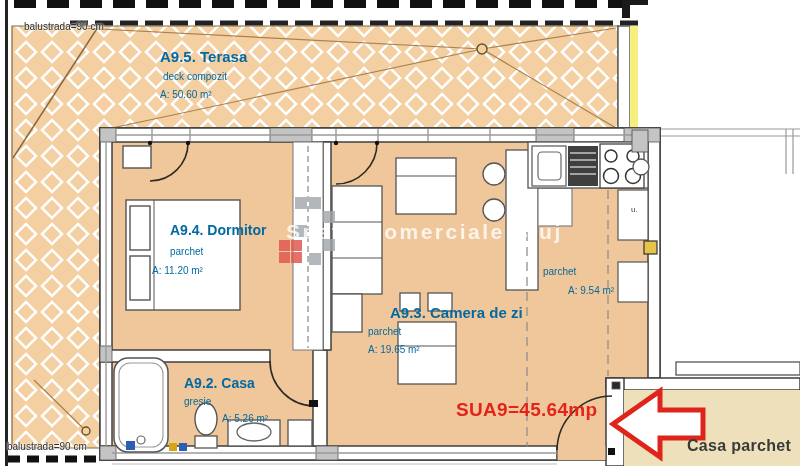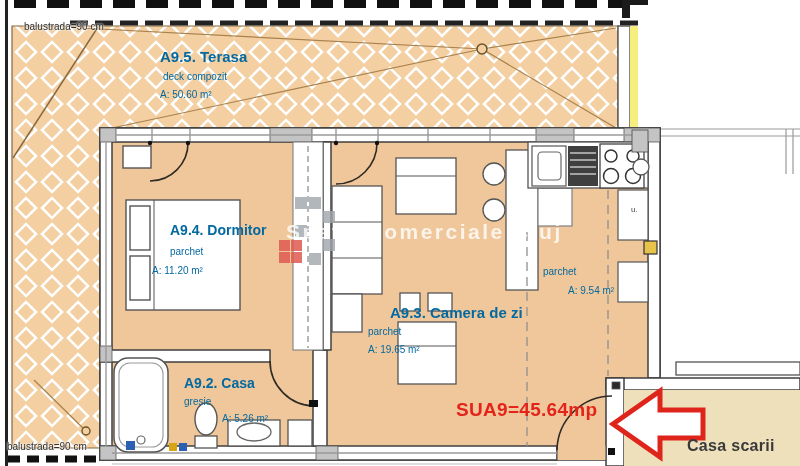--- a/index.html
+++ b/index.html
@@ -234,18 +234,18 @@
 <div class="lbl t13" style="left:368px;top:344px;">A: 19.65 m²</div>
 
 <div class="lbl t13" style="left:543px;top:266px;">parchet</div>
 <div class="lbl t13" style="left:568px;top:285px;">A: 9.54 m²</div>
 
 <div class="lbl b t14" style="left:184px;top:376px;">A9.2. Casa</div>
 <div class="lbl t13" style="left:184px;top:396px;">gresie</div>
 <div class="lbl t13" style="left:182px;top:413px;margin-left:40px;">A: 5.26 m²</div>
 
 <div class="lbl red" style="left:420px;top:400px;margin-left:36px;">SUA9=45.64mp</div>
-<div class="lbl casa" style="left:687px;top:437px;">Casa scarii</div>
+<div class="lbl casa" style="left:687px;top:437px;">Casa parchet</div>
 
 <div class="lbl tiny" style="left:24px;top:21px;">balustrada=90 cm</div>
 <div class="lbl tiny" style="left:7px;top:441px;">balustrada=90 cm</div>
 <div class="lbl umark" style="left:631px;top:206px;">u.</div>
 </div>
 
 </body></html>

